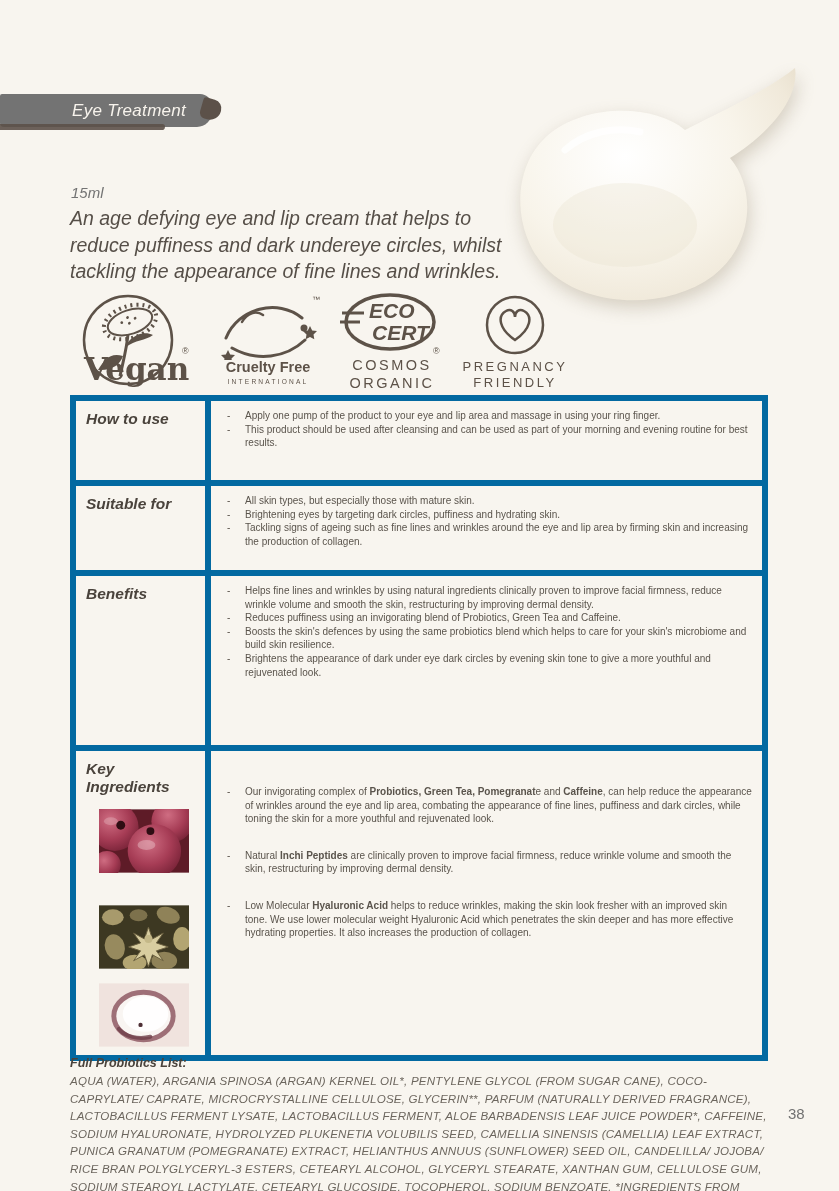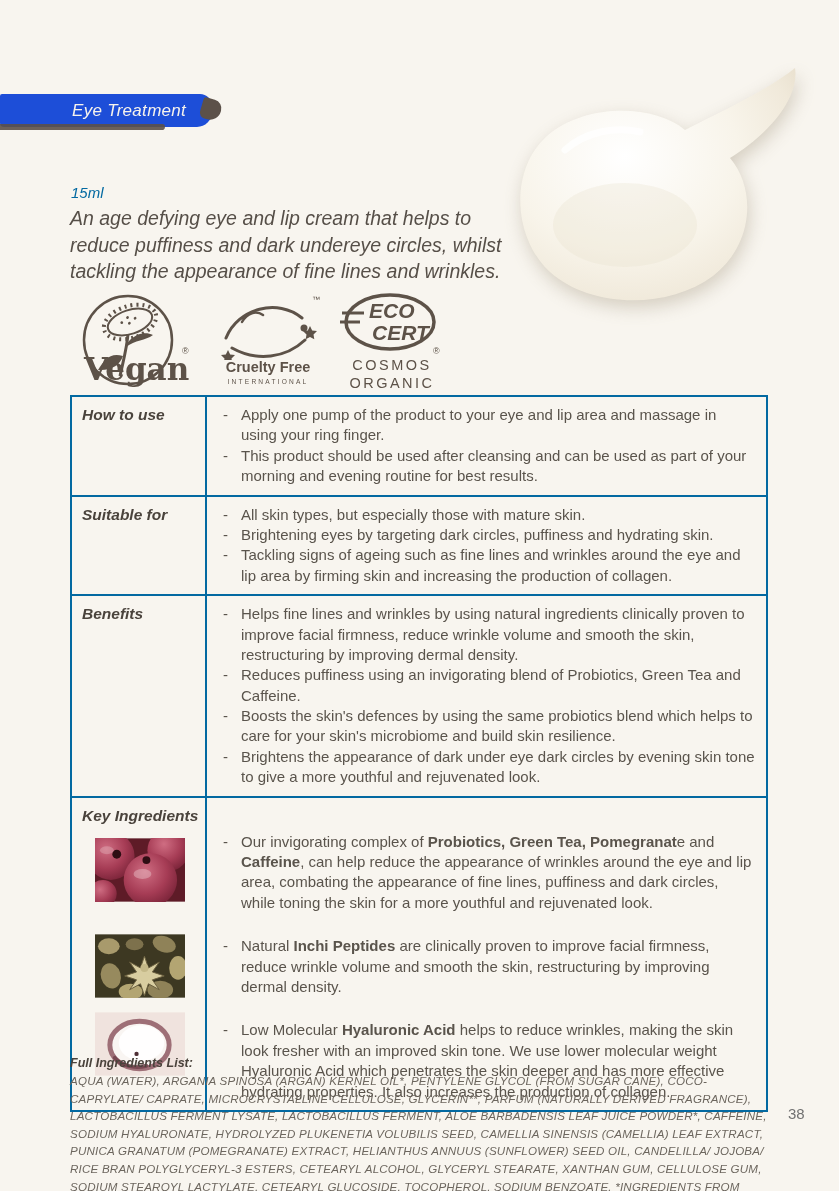--- a/index.html
+++ b/index.html
@@ -6,21 +6,21 @@
   html,body { background:#e9e6e0; }
   body { font-family:"Liberation Sans", sans-serif; }
   .page {
     position:relative; width:839px; height:1191px; margin:0 auto;
     background:#f8f5ef; overflow:hidden; color:#55504a;
   }
 
   
   .brush-tag {
     position:absolute; left:0; top:94px; width:212px; height:33px;
-    background:#1d4ed8; border-radius:2px 12px 15px 4px;text-align:right;
+    background:#737373; border-radius:2px 12px 15px 4px;text-align:right;
   }
   .brush-tag::after {
     content:""; position:absolute; right:-9px; top:5px; width:20px; height:21px;
     background:#5c5149; transform:rotate(16deg); border-radius:3px 9px 11px 6px;
   }
   .brush-tag::before {
     content:""; position:absolute; left:0; bottom:-3px; width:165px; height:6px;
     background:#5c5149; border-radius:0 4px 5px 0; opacity:.9;
   }
   .brush-tag span {
@@ -28,38 +28,38 @@
     font-style:italic; font-size:17px; color:#f7f3ec; letter-spacing:.3px;
   }
 
   
   .cream-drop { position:absolute; left:495px; top:50px;
     filter:drop-shadow(2px 7px 9px rgba(165,152,128,.42)); }
 
   
   .title { position:absolute; left:70px; top:151px; font-size:28px; font-weight:bold;
     letter-spacing:1px; color:#48413a; }
-  .volume { position:absolute; left:71px; top:184px; font-size:15px; font-style:italic; color:#0369a1; }
+  .volume { position:absolute; left:71px; top:184px; font-size:15px; font-style:italic; color:#737373; }
   .desc { position:absolute; left:70px; top:205px; width:445px;
     font-size:19.5px; font-style:italic; line-height:1.37; color:#564f48; }
 
   
   .badges { position:absolute; left:68px; top:292px; display:flex; align-items:flex-start; gap:16px; }
   .badge { display:flex; flex-direction:column; align-items:center; color:#5d5248; }
   .badge .cap { font-weight:bold; font-size:14.5px; line-height:1.1; text-align:center; }
   .badge .cap-sm { font-size:6.6px; letter-spacing:2.2px; text-align:center; margin-top:2px; }
   .badge .cap-ls { font-size:14.5px; letter-spacing:2.5px; line-height:1.25; text-align:right; }
 
   
   table.info { position:absolute; left:70px; top:395px; width:698px;
     border-collapse:collapse; table-layout:fixed; }
-  table.info td { border:2px solid #0369a1; vertical-align:top; }
+  table.info td { border:6px solid #0369a1; vertical-align:top; }
   td.lbl { width:135px; padding:9px 6px 8px 10px;
     font-style:italic; font-weight:bold; font-size:15.5px; color:#4a433c; }
-  td.cnt { padding:8px 10px 8px 12px; font-size:15px; line-height:1.36; color:#5a544c; }
+  td.cnt { padding:8px 10px 8px 12px; font-size:10px; line-height:1.36; color:#5a544c; }
   td.cnt ul { list-style:none; }
   td.cnt li { position:relative; padding-left:22px; }
   td.cnt li::before { content:"-"; position:absolute; left:4px; }
   tr.r1 td { height:85px; } tr.r2 td { height:90px; } tr.r3 td { height:175px; } tr.r4 td { height:308px; }
   td.cnt.ki { padding-top:10px; }
   td.cnt.ki li { margin-top:23px; }
   td.cnt.ki li:first-child { margin-top:24px; }
   .ki-img { display:block; margin-left:13px; width:90px; height:64px; }
   .ki-img.m1 { margin-top:13px; } .ki-img.m2 { margin-top:32px; } .ki-img.m3 { margin-top:14px; }
 
@@ -140,20 +140,28 @@
         <line x1="2" y1="21" x2="24" y2="21" stroke="#5d5248" stroke-width="3"></line>
         <line x1="0" y1="30" x2="20" y2="30" stroke="#5d5248" stroke-width="3"></line>
         <text x="29" y="26" font-size="21" font-weight="bold" font-style="italic">ECO</text>
         <text x="32" y="48" font-size="21" font-weight="bold" font-style="italic">CERT</text>
         <text x="93" y="62" font-size="9">®</text>
       </svg>
       <div class="cap-ls">COSMOS</div>
       <div class="cap-ls">ORGANIC</div>
     </div>
 
+    <div class="badge" style="width:110px">
+      <svg width="110" height="64" viewBox="0 0 110 64">
+        <circle cx="55" cy="33" r="28" fill="none" stroke="#5d5248" stroke-width="2.5"></circle>
+        <path d="M55 48 C 39 37, 37 24, 46 19 C 51 16, 55 20, 55 25 C 55 20, 59 16, 64 19 C 73 24, 71 37, 55 48 Z" fill="none" stroke="#5d5248" stroke-width="2.5"></path>
+      </svg>
+      <div class="cap-ls" style="font-size:13px; margin-top:3px">PREGNANCY</div>
+      <div class="cap-ls" style="font-size:13px">FRIENDLY</div>
+    </div>
   </div>
 
   <table class="info">
     <tbody>
         <tr class="r1">
       <td class="lbl">How to use</td>
       <td class="cnt">
         <ul>
           <li>Apply one pump of the product to your eye and lip area and massage in using your ring finger.</li>
           <li>This product should be used after cleansing and can be used as part of your morning and evening routine for best results.</li>
@@ -230,18 +238,18 @@
           <li><span>Our invigorating complex of </span><b>Probiotics, Green Tea, Pomegranat</b><span>e and </span><b>Caffeine</b><span>, can help reduce the appearance of wrinkles around the eye and lip area, combating the appearance of fine lines, puffiness and dark circles, while toning the skin for a more youthful and rejuvenated look.</span></li>
           <li><span>Natural </span><b>Inchi Peptides</b><span> are clinically proven to improve facial firmness, reduce wrinkle volume and smooth the skin, restructuring by improving dermal density.</span></li>
           <li><span>Low Molecular </span><b>Hyaluronic Acid</b><span> helps to reduce wrinkles, making the skin look fresher with an improved skin tone. We use lower molecular weight Hyaluronic Acid which penetrates the skin deeper and has more effective hydrating properties. It also increases the production of collagen.</span></li>
         </ul>
       </td>
     </tr>
   </tbody>
     </table>
 
   <div class="full-ing">
-    <div class="fh">Full Ingredients List:</div>
+    <div class="fh">Full Probiotics List:</div>
     <div class="ft">AQUA (WATER), ARGANIA SPINOSA (ARGAN) KERNEL OIL*, PENTYLENE GLYCOL (FROM SUGAR CANE), COCO-CAPRYLATE/ CAPRATE, MICROCRYSTALLINE CELLULOSE, GLYCERIN**, PARFUM (NATURALLY DERIVED FRAGRANCE), LACTOBACILLUS FERMENT LYSATE, LACTOBACILLUS FERMENT, ALOE BARBADENSIS LEAF JUICE POWDER*, CAFFEINE, SODIUM HYALURONATE, HYDROLYZED PLUKENETIA VOLUBILIS SEED, CAMELLIA SINENSIS (CAMELLIA) LEAF EXTRACT, PUNICA GRANATUM (POMEGRANATE) EXTRACT, HELIANTHUS ANNUUS (SUNFLOWER) SEED OIL, CANDELILLA/ JOJOBA/ RICE BRAN POLYGLYCERYL-3 ESTERS, CETEARYL ALCOHOL, GLYCERYL STEARATE, XANTHAN GUM, CELLULOSE GUM, SODIUM STEAROYL LACTYLATE, CETEARYL GLUCOSIDE, TOCOPHEROL, SODIUM BENZOATE. *INGREDIENTS FROM ORGANIC FARMING **MADE USING ORGANIC INGREDIENTS *INGREDIENTS FROM ORGANIC FARMING **MADE USING ORGANIC INGREDIENTS</div>
   </div>
 
   <div class="page-num">38</div>
 </div>
 
 </body></html>

